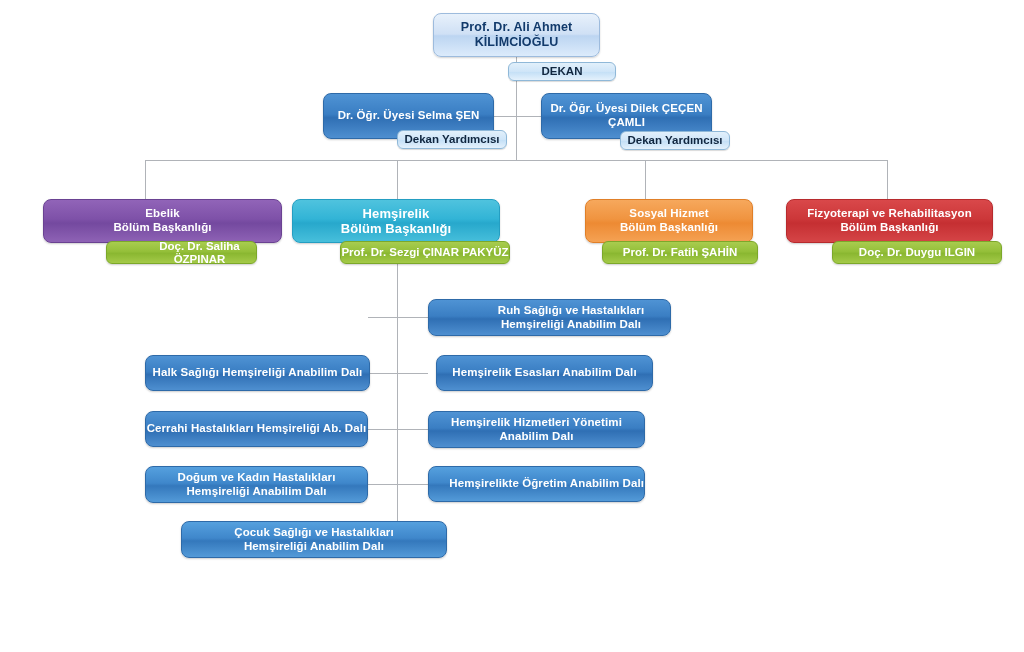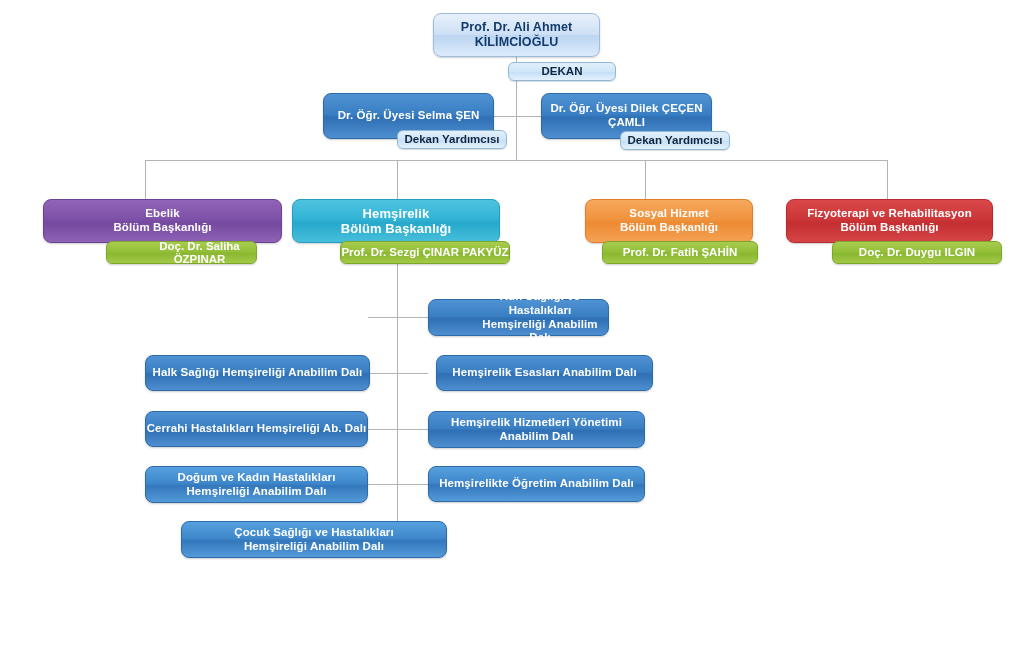--- a/index.html
+++ b/index.html
@@ -222,32 +222,32 @@
       <span>Hemşireliği Anabilim Dalı</span>
     </span>
   </div>
   <div class="node blue lighter" style="left:145px; top:521px; width:266px; height:37px;margin-left:36px;">
     <span>
       <span>Çocuk Sağlığı ve Hastalıkları</span><br>
       <span>Hemşireliği Anabilim Dalı</span>
     </span>
   </div>
 
-  <div class="node blue" style="left:428px; top:299px; width:181px; height:37px;padding-left:43px;">
+  <div class="node blue" style="left:428px; top:299px; width:243px; height:37px;padding-left:43px;">
     <span>
       <span>Ruh Sağlığı ve Hastalıkları</span><br>
       <span>Hemşireliği Anabilim Dalı</span>
     </span>
   </div>
   <div class="node blue" style="left:428px; top:355px; width:217px; height:36px;margin-left:8px;">
     <span>Hemşirelik Esasları Anabilim  Dalı</span>
   </div>
   <div class="node blue" style="left:428px; top:411px; width:217px; height:37px;">
     <span>
       <span>Hemşirelik Hizmetleri Yönetimi</span><br>
       <span>Anabilim Dalı</span>
     </span>
   </div>
-  <div class="node blue lighter" style="left:428px; top:466px; width:217px; height:36px;">
+  <div class="node blue lighter" style="left:428px; top:466px; width:217px; height:36px;justify-content:flex-end;">
     <span>Hemşirelikte  Öğretim  Anabilim Dalı</span>
   </div>
 
 </div>
 
 </body></html>

